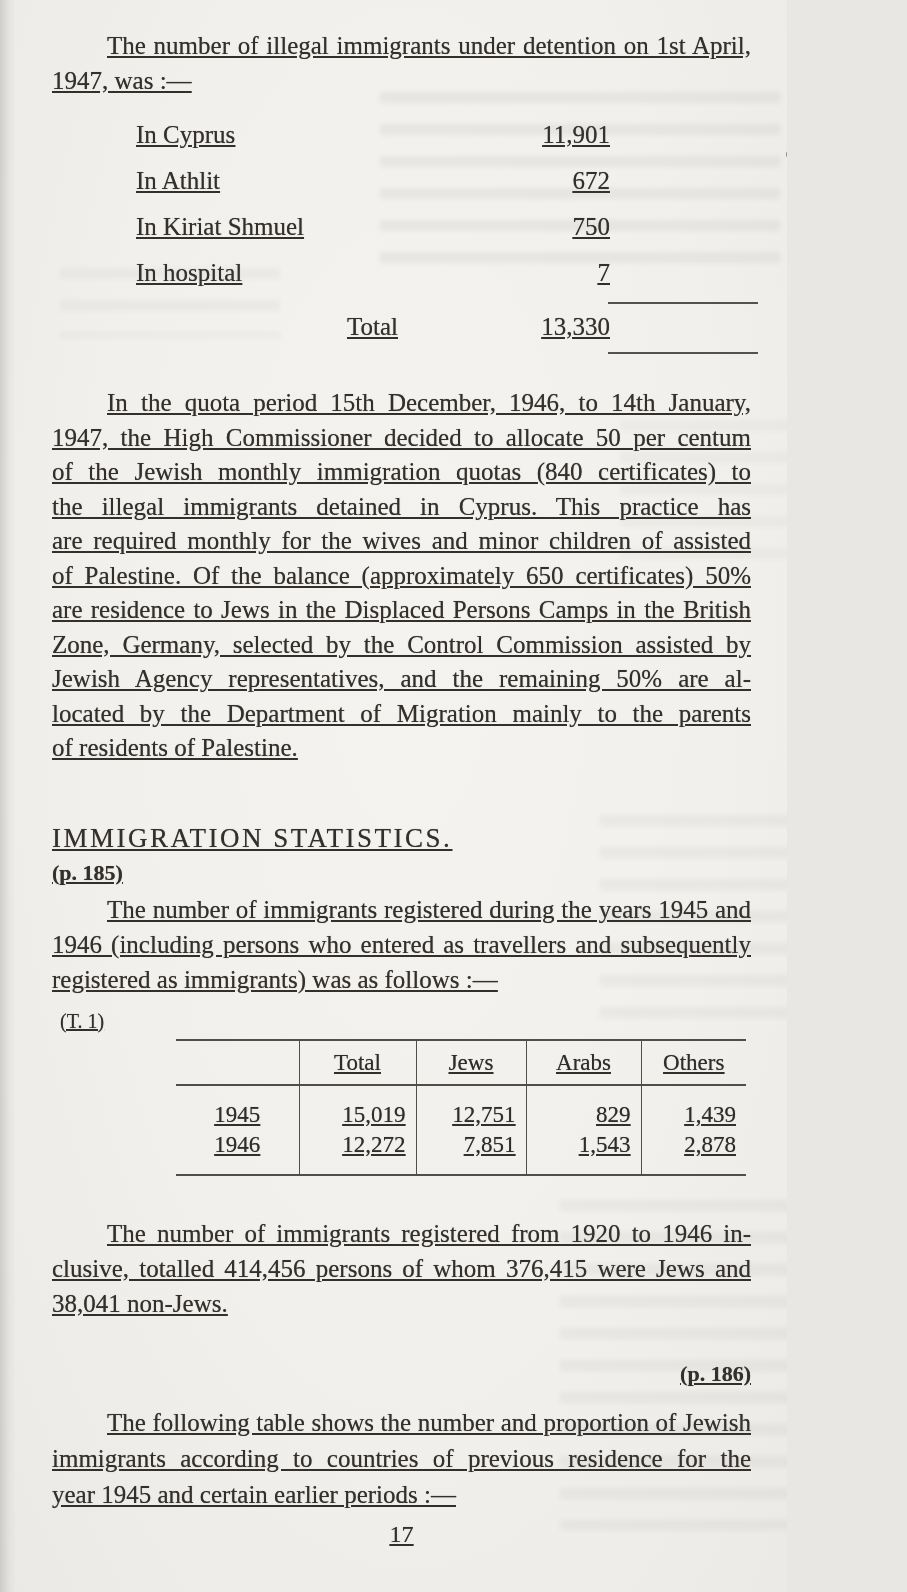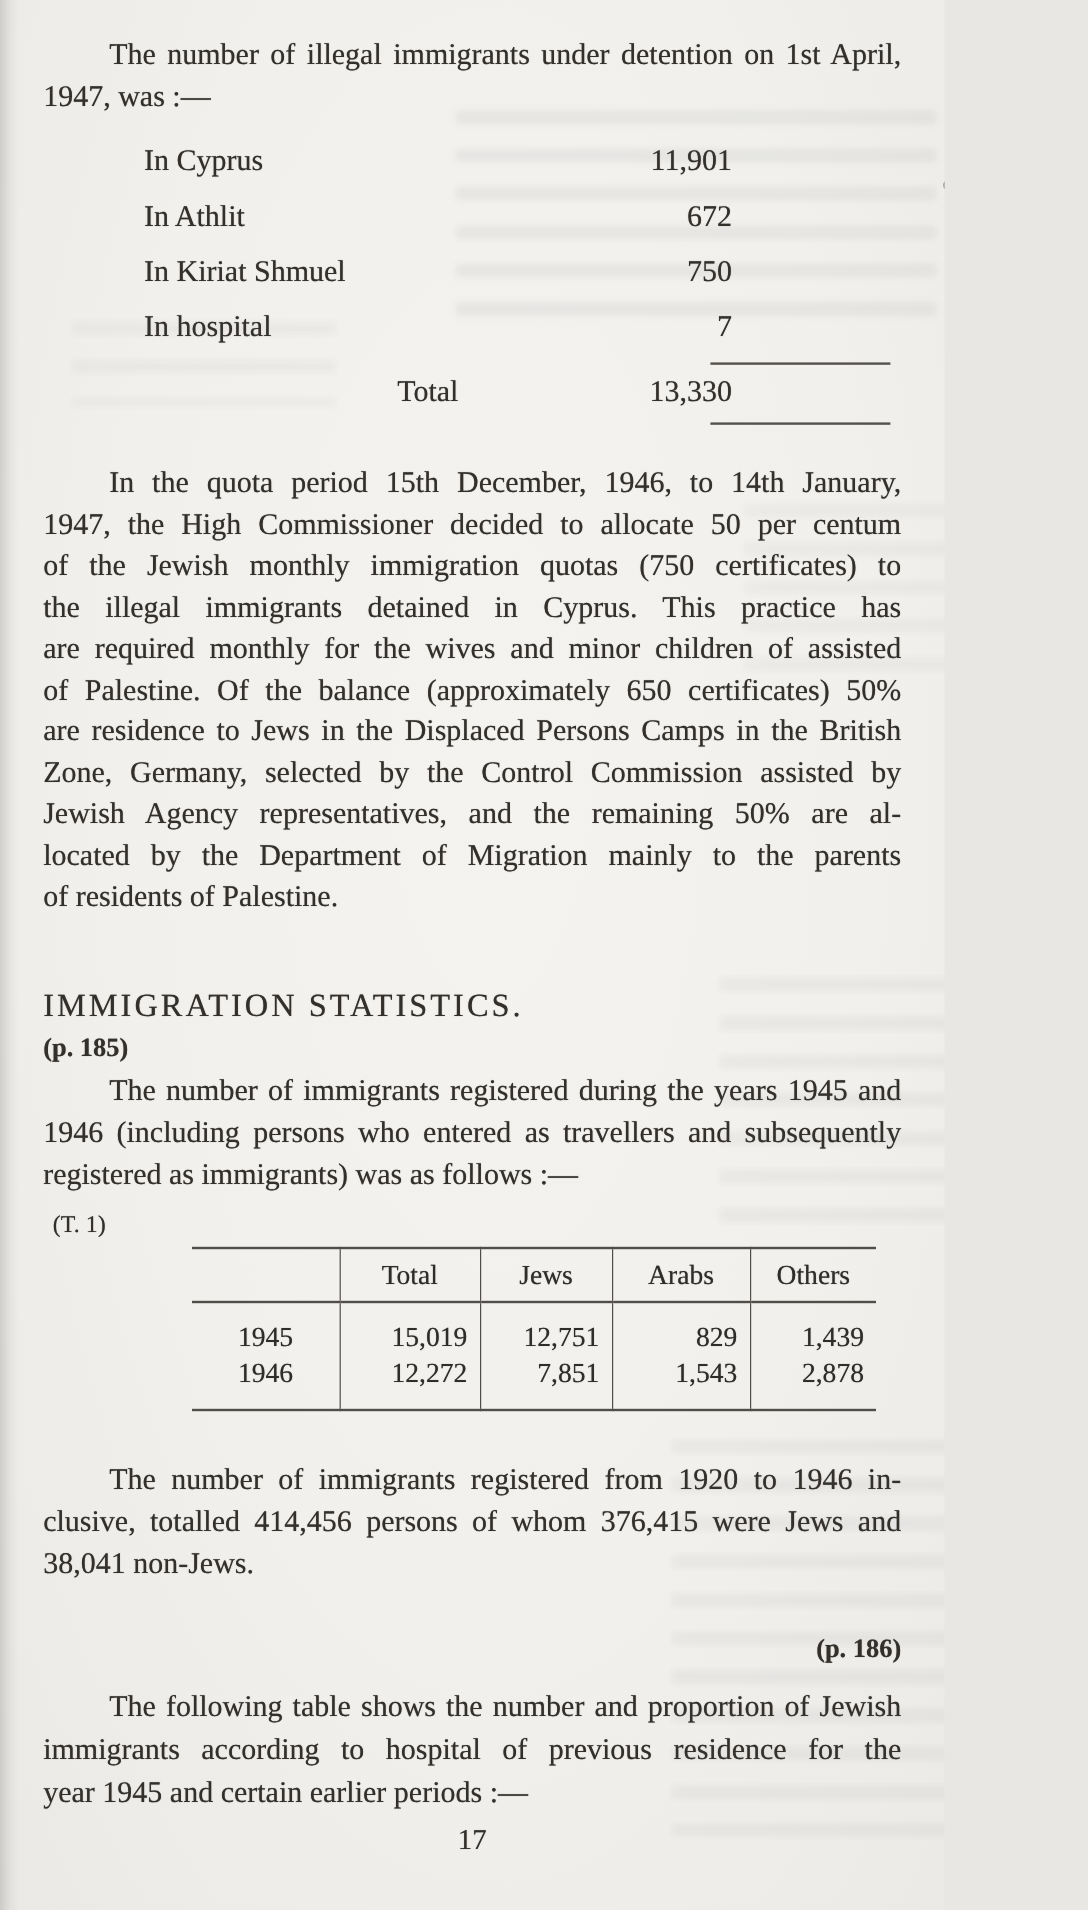--- a/index.html
+++ b/index.html
@@ -5,26 +5,27 @@
   html,body { margin:0; padding:0; }
   body {
     width:907px; height:1592px;
     background:#e8e7e4;
     font-family:"Liberation Serif", serif;
   }
   .page {
     position:relative;
     width:787px; height:1592px;
     box-sizing:border-box;
-    padding:28px 36px 0 36px;
+    padding:28px 36px 0 52px;
     background:radial-gradient(ellipse at 52% 40%, #f4f3f0 0%, #f1f0ed 55%, #eae9e6 100%);
     color:#33302c;
     overflow:hidden;
     font-size:25px;
     text-shadow:0 0 0.7px rgba(45,42,38,0.65);
+    text-decoration:underline;
   }
   
   .edge-left {
     position:absolute; left:0; top:0; width:16px; height:1592px;
     background:linear-gradient(to right, rgba(70,68,64,0.18), rgba(70,68,64,0.05) 55%, rgba(70,68,64,0) 100%);
     pointer-events:none;
   }
   
   .ghost {
     position:absolute;
@@ -158,21 +159,21 @@
     <div class="total-row">
       <span class="total-label">Total</span>
       <span class="total-value">13,330</span>
     </div>
     <div class="sum-rule rule-bottom"></div>
   </div>
 
   <div class="p-quota">
     <div class="jline first">In the quota period 15th December, 1946, to 14th January,</div>
     <div class="jline">1947, the High Commissioner decided to allocate 50 per centum</div>
-    <div class="jline">of the Jewish monthly immigration quotas (750 certificates) to</div>
+    <div class="jline">of the Jewish monthly immigration quotas (840 certificates) to</div>
     <div class="jline">the illegal immigrants detained in Cyprus. This practice has</div>
     <div class="jline">are required monthly for the wives and minor children of assisted</div>
     <div class="jline">of Palestine. Of the balance (approximately 650 certificates) 50%</div>
     <div class="jline">are residence to Jews in the Displaced Persons Camps in the British</div>
     <div class="jline">Zone, Germany, selected by the Control Commission assisted by</div>
     <div class="jline">Jewish Agency representatives, and the remaining 50% are al-</div>
     <div class="jline">located by the Department of Migration mainly to the parents</div>
     <div class="jline last">of residents of Palestine.</div>
   </div>
 
@@ -225,19 +226,19 @@
   <div class="p-cum">
     <div class="jline first">The number of immigrants registered from 1920 to 1946 in-</div>
     <div class="jline">clusive, totalled 414,456 persons of whom 376,415 were Jews and</div>
     <div class="jline last">38,041 non-Jews.</div>
   </div>
 
   <div class="page-ref pref-2">(p. 186)</div>
 
   <div class="p-follow">
     <div class="jline first">The following table shows the number and proportion of Jewish</div>
-    <div class="jline">immigrants according to hospital of previous residence for the</div>
+    <div class="jline">immigrants according to countries of previous residence for the</div>
     <div class="jline last">year 1945 and certain earlier periods :—</div>
   </div>
 
   <div class="page-number">17</div>
 
 </div>
 
 </body></html>

